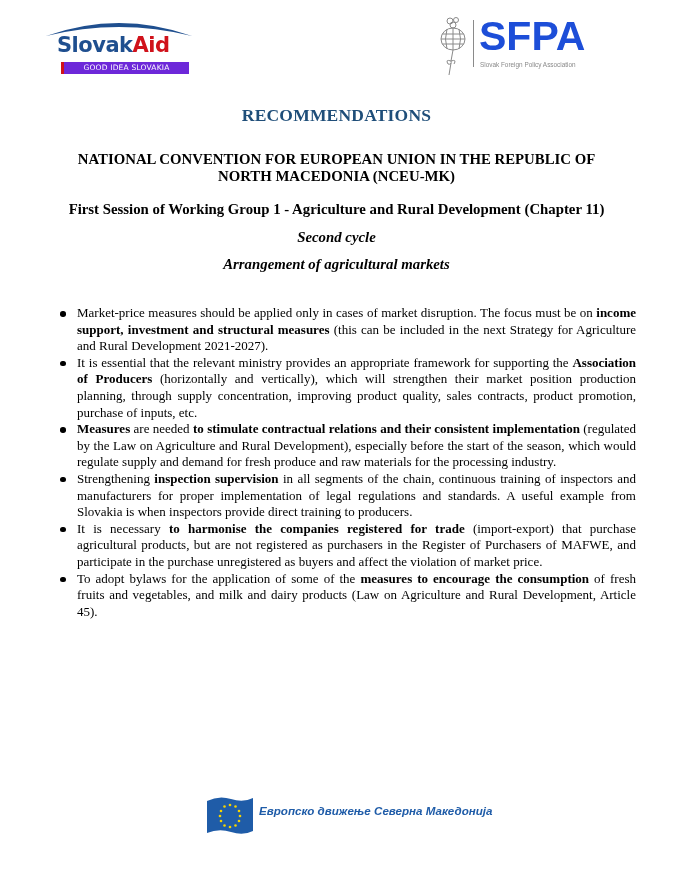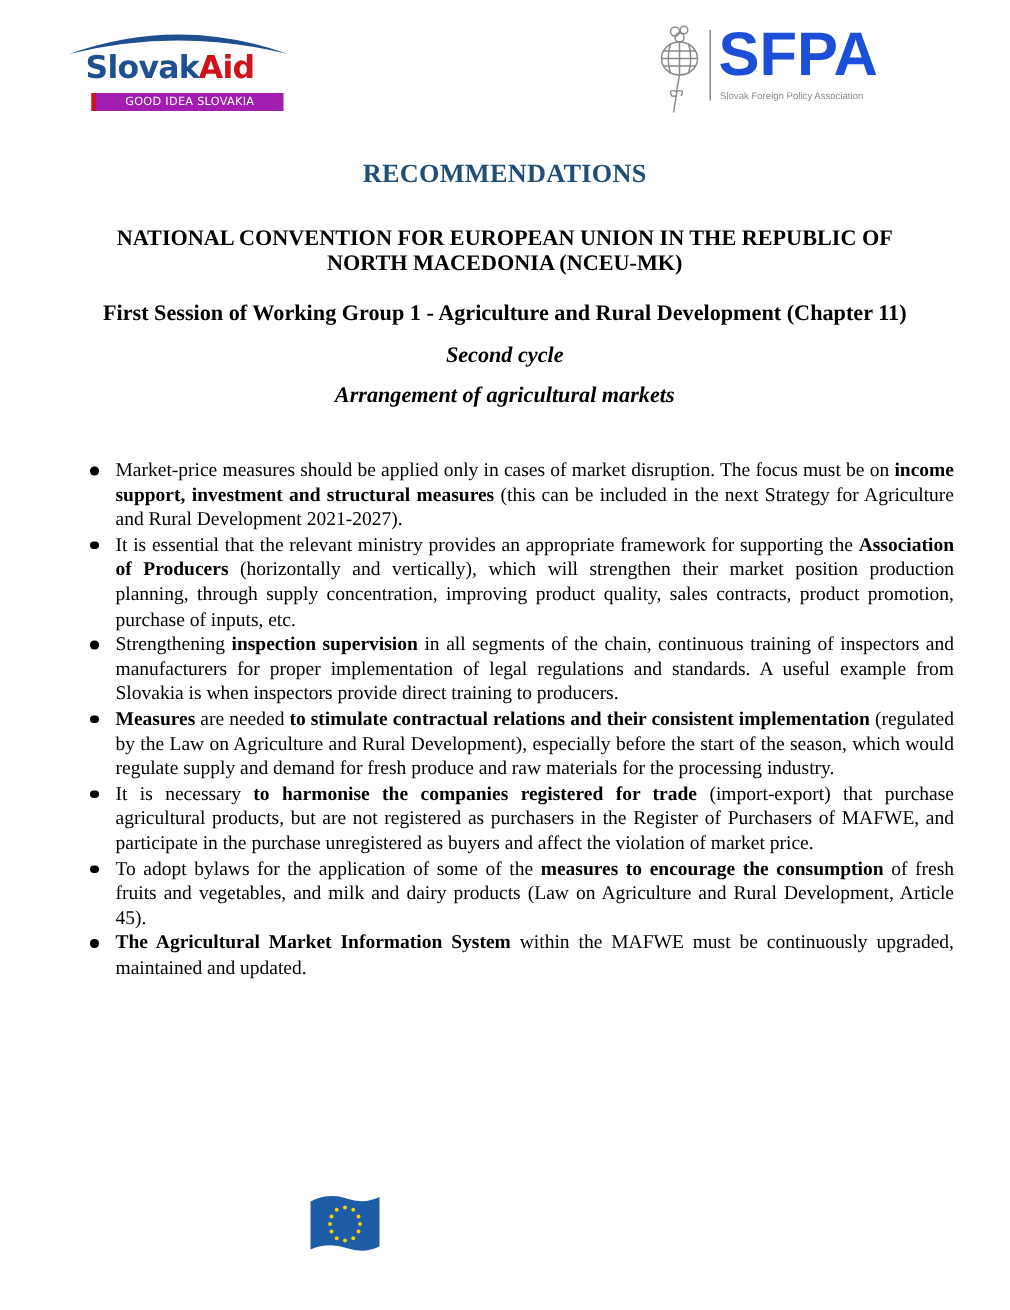--- a/index.html
+++ b/index.html
@@ -7,21 +7,21 @@
          font-family: "Liberation Serif", serif; color: #000; }
 
   
   .logo-slovakaid { position: absolute; left: 44px; top: 18px; width: 150px; height: 60px; }
   .logo-slovakaid .arc { position: absolute; left: 0; top: 0; }
   .logo-slovakaid .word { position: absolute; left: 13px; top: 17px;
          font-family: "DejaVu Sans", sans-serif; font-weight: bold; font-size: 21px; letter-spacing: -0.5px; line-height: 1; }
   .logo-slovakaid .word .slovak { color: #1f4f8f; margin-top: 36px; }
   .logo-slovakaid .word .aid { color: #d0121b; }
   .logo-slovakaid .tag { position: absolute; left: 17px; top: 44px; width: 125px; height: 12px;
-         background: #a21caf; border-left: 3px solid #d0121b;
+         background: #6d28d9; border-left: 3px solid #d0121b;
          color: #fff; font-family: "DejaVu Sans", sans-serif; font-size: 7.5px; line-height: 12px;
          text-align: center; letter-spacing: 0.2px; }
 
   .logo-sfpa { position: absolute; left: 436px; top: 15px; width: 175px; height: 62px; }
   .logo-sfpa .emblem { position: absolute; left: 2px; top: 0; }
   .logo-sfpa .divider { position: absolute; left: 37px; top: 5px; width: 1px; height: 47px; background: #8a8a8a; }
   .logo-sfpa .abbr { position: absolute; left: 43px; top: 1px;
          font-family: "Liberation Sans", sans-serif; font-weight: bold; font-size: 41px; color: #1d4ed8; line-height: 1; letter-spacing: 0px; }
   .logo-sfpa .full { position: absolute; left: 44px; top: 46px;
          font-family: "Liberation Sans", sans-serif; font-size: 6.4px; color: #8a8a8a; white-space: nowrap; }
@@ -81,38 +81,38 @@
 
 <div class="title t-recs">RECOMMENDATIONS</div>
 <div class="title t-conv">NATIONAL CONVENTION FOR EUROPEAN UNION IN THE REPUBLIC OF NORTH MACEDONIA (NCEU-MK)</div>
 <div class="title t-session">First Session of Working Group 1 - Agriculture and Rural Development (Chapter 11)</div>
 <div class="title t-cycle">Second cycle</div>
 <div class="title t-arr">Arrangement of agricultural markets</div>
 
 <ul class="bullets">
   <li><span>Market-price measures should be applied only in cases of market disruption. The focus must be on </span><b>income support, investment and structural measures</b><span> (this can be included in the next Strategy for Agriculture and Rural Development 2021-2027).</span></li>
   <li><span>It is essential that the relevant ministry provides an appropriate framework for supporting the </span><b>Association of Producers</b><span> (horizontally and vertically), which will strengthen their market position production planning, through supply concentration, improving product quality, sales contracts, product promotion, purchase of inputs, etc.</span></li>
+  <li><b>Measures</b><span> are needed </span><b>to stimulate contractual relations and their consistent implementation</b><span> (regulated by the Law on Agriculture and Rural Development), especially before the start of the season, which would regulate supply and demand for fresh produce and raw materials for the processing industry.</span></li>
   <li><span>Strengthening </span><b>inspection supervision</b><span> in all segments of the chain, continuous training of inspectors and manufacturers for proper implementation of legal regulations and standards. A useful example from Slovakia is when inspectors provide direct training to producers.</span></li>
-  <li><b>Measures</b><span> are needed </span><b>to stimulate contractual relations and their consistent implementation</b><span> (regulated by the Law on Agriculture and Rural Development), especially before the start of the season, which would regulate supply and demand for fresh produce and raw materials for the processing industry.</span></li>
   <li><span>It is necessary </span><b>to harmonise the companies registered for trade</b><span> (import-export) that purchase agricultural products, but are not registered as purchasers in the Register of Purchasers of MAFWE, and participate in the purchase unregistered as buyers and affect the violation of market price.</span></li>
   <li><span>To adopt bylaws for the application of some of the </span><b>measures to encourage the consumption</b><span> of fresh fruits and vegetables, and milk and dairy products (Law on Agriculture and Rural Development, Article 45).</span></li>
-  <li><b>The Agricultural Market Information System</b><span> within the MAFWE must be continuously upgraded, maintained and updated.</span></li>
 </ul>
 
 <div class="logo-emnm">
   <svg class="flag" width="50" height="42" viewBox="0 0 50 42">
     <path d="M2,6 Q14,0 26,4 Q38,8 48,3 L48,36 Q38,41 26,37 Q14,33 2,38 Z" fill="#1f5ca8"></path>
     <g fill="#f5d300">
       <circle cx="25" cy="10" r="1.3"></circle>
       <circle cx="30.5" cy="11.5" r="1.3"></circle>
       <circle cx="34" cy="16" r="1.3"></circle>
       <circle cx="35" cy="21" r="1.3"></circle>
       <circle cx="34" cy="26" r="1.3"></circle>
       <circle cx="30.5" cy="30.5" r="1.3"></circle>
       <circle cx="25" cy="32" r="1.3"></circle>
       <circle cx="19.5" cy="30.5" r="1.3"></circle>
       <circle cx="16" cy="26" r="1.3"></circle>
       <circle cx="15" cy="21" r="1.3"></circle>
       <circle cx="16" cy="16" r="1.3"></circle>
       <circle cx="19.5" cy="11.5" r="1.3"></circle>
     </g>
   </svg>
+  <div class="line l1">Европско движење Северна Македонија</div>
 </div>
 
 </body></html>

